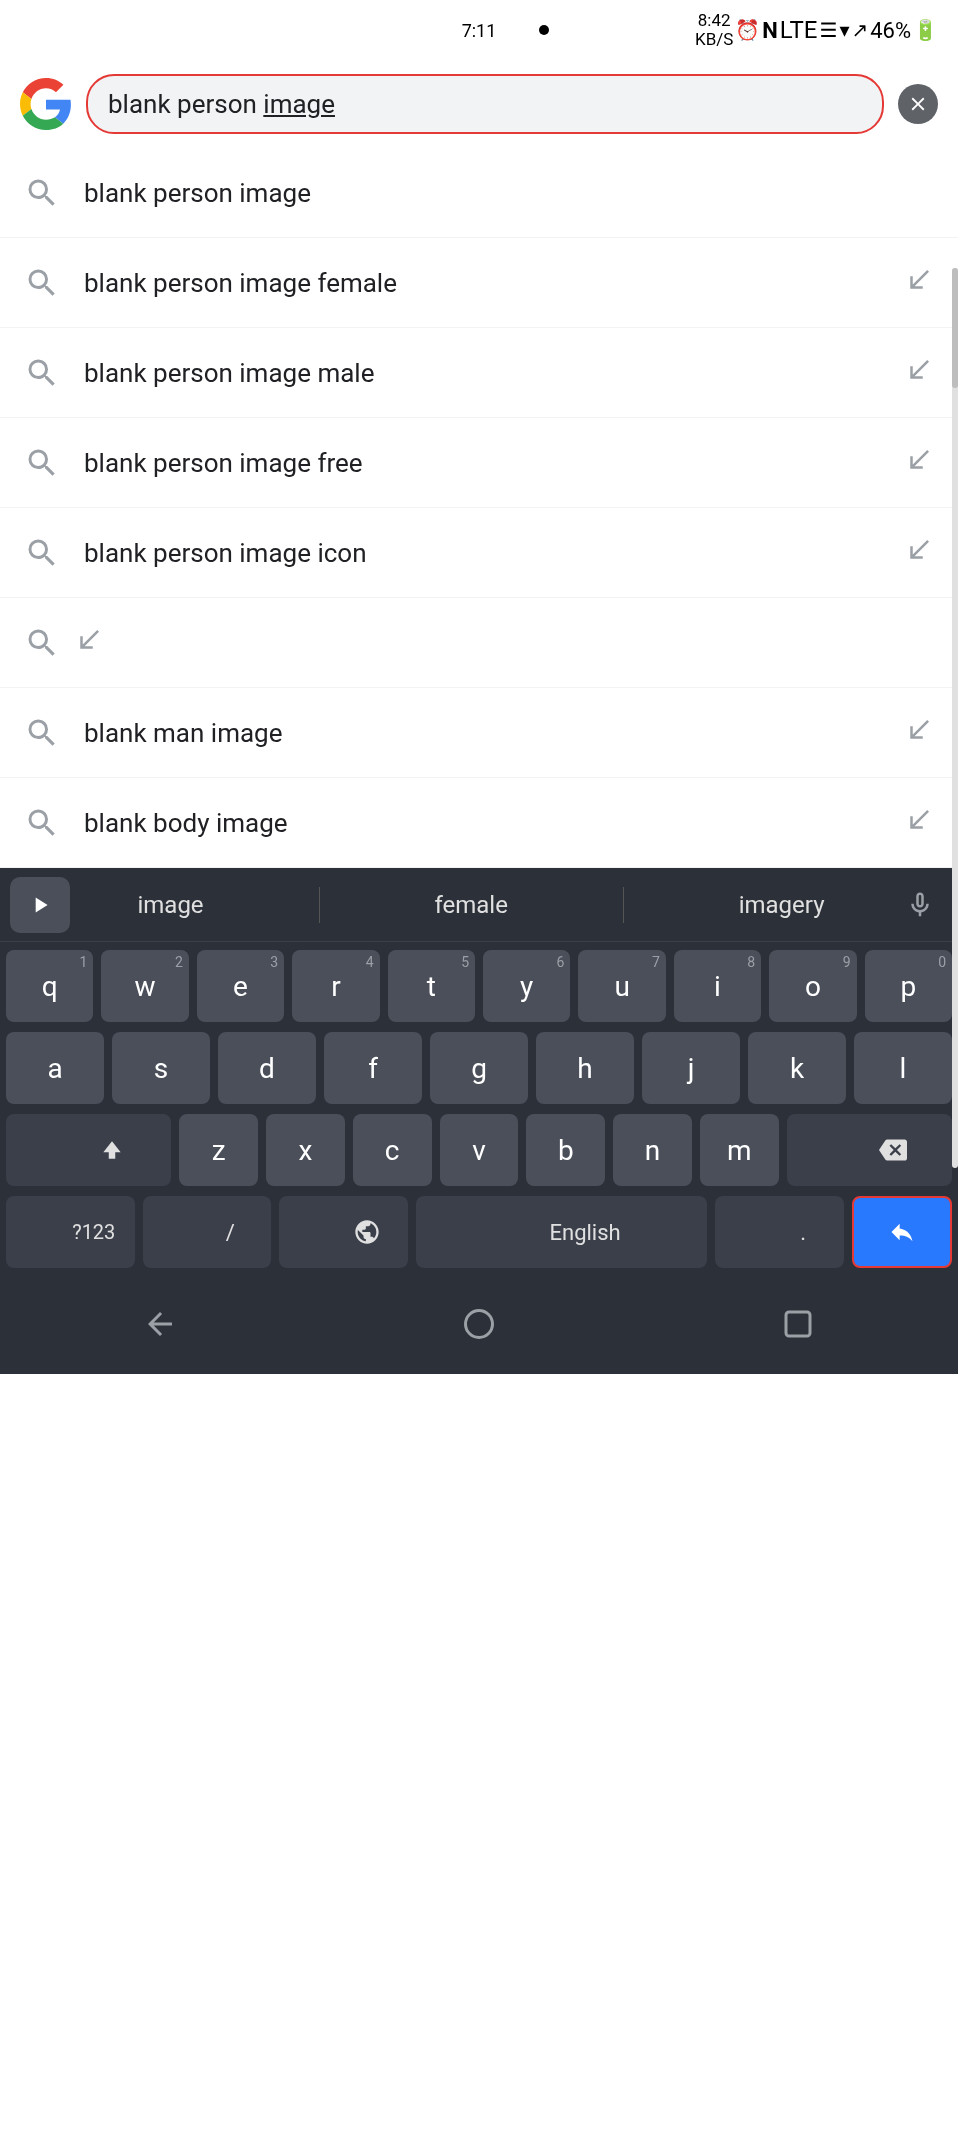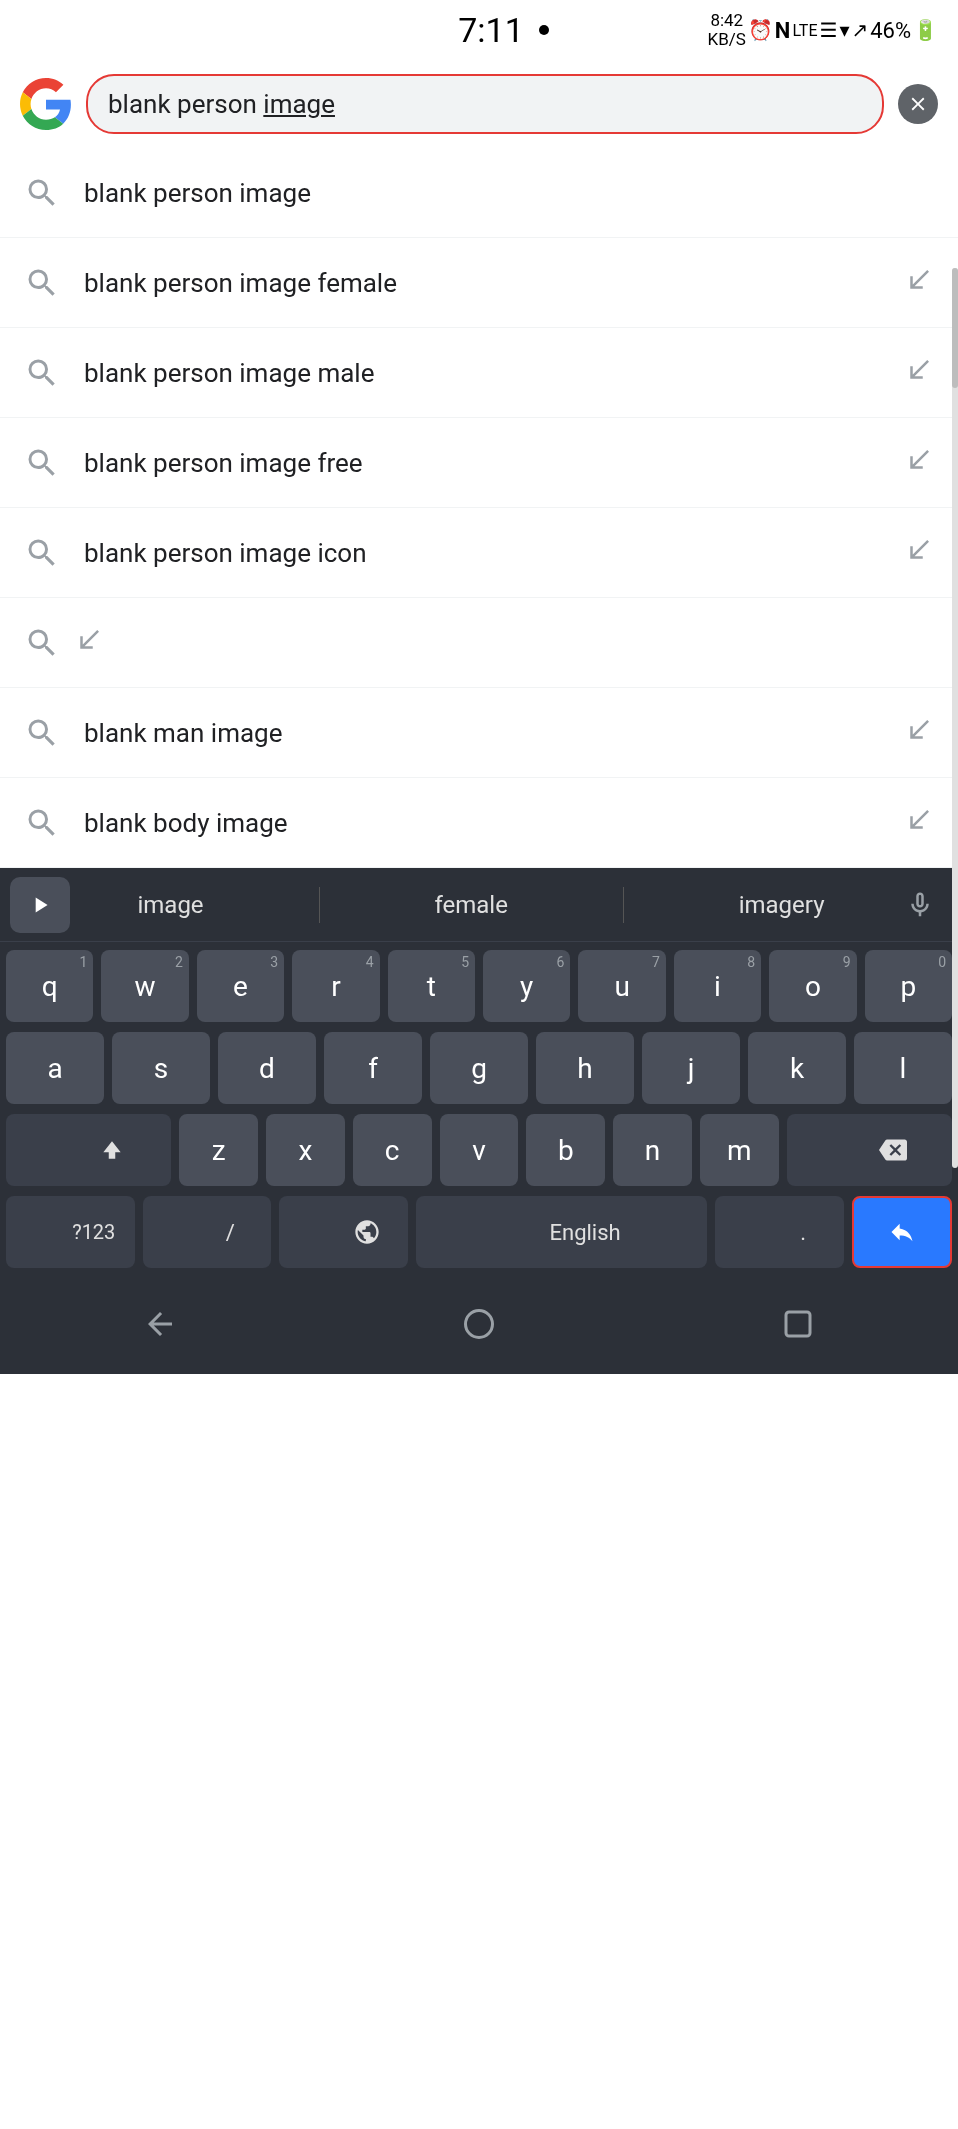--- a/index.html
+++ b/index.html
@@ -15,27 +15,26 @@
     .status-bar {
       background: #fff;
       height: 60px;
       display: flex;
       align-items: center;
       justify-content: center;
       padding: 0 30px;
       position: relative;
     }
     .status-time {
-      font-size: 34px;
+      font-size: 18px;
       font-weight: 400;
       color: #000;
       position: absolute;
       left: 50%;
       transform: translateX(-50%);
-      margin-left: 12px;
     }
     .status-dot {
       width: 10px;
       height: 10px;
       background: #000;
       border-radius: 50%;
       position: absolute;
       left: 50%;
       margin-left: 60px;
       top: 50%;
@@ -299,21 +298,21 @@
 
 <div class="status-bar">
   <span class="status-time">7:11</span>
   <div class="status-dot"></div>
   <div class="status-left">
   </div>
   <div class="status-right">
     <span style="font-size:17px;line-height:1.1;text-align:center;color:#000;">8:42<br>KB/S</span>
     <span>⏰</span>
     <span style="font-weight:bold;font-size:22px;">N</span>
-    <span style="font-size:16px;text-align:right;">LTE</span>
+    <span style="font-size:24px;text-align:right;">LTE</span>
     <span>☰</span>
     <span>▾</span>
     <span style="font-size:20px;">↗</span>
     <span style="font-size:22px;">46%</span>
     <span>🔋</span>
   </div>
 </div>
 
 <div class="search-bar-container">
 

